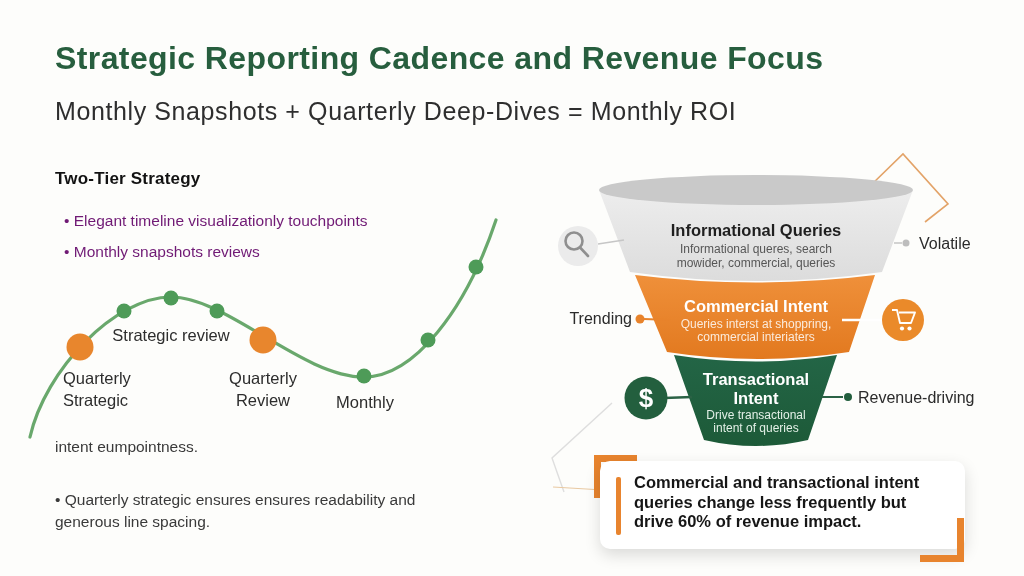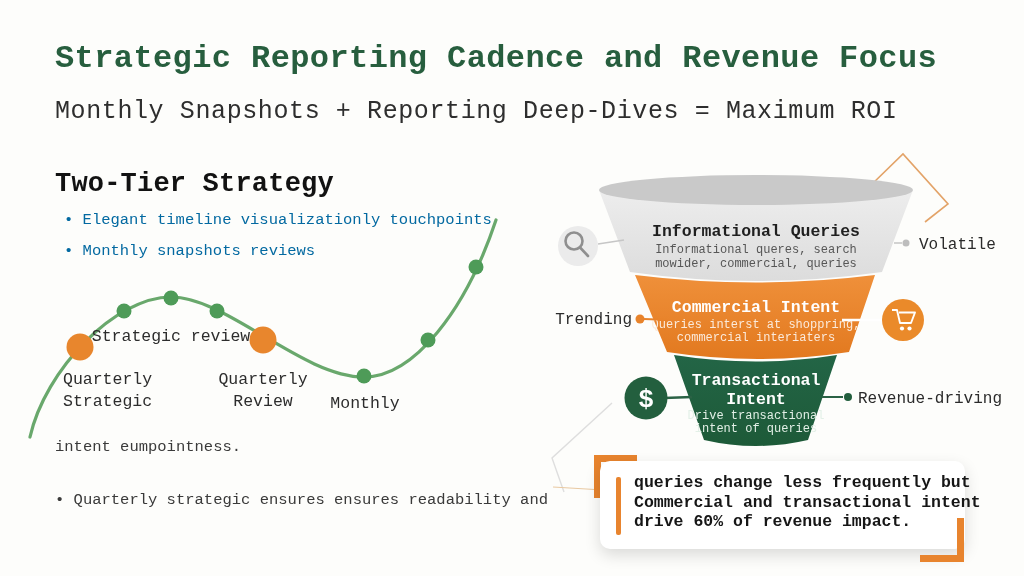--- a/index.html
+++ b/index.html
@@ -1,32 +1,32 @@
 <!DOCTYPE html>
 <html><head>
 <meta charset="utf-8">
 <style>
   html,body{margin:0;padding:0;background:#ffffff;}
   .slide{
     position:relative;width:1024px;height:576px;overflow:hidden;
-    background:#fdfdfb;font-family:Liberation Mono, monospace;
+    background:#fdfdfb;font-family:Liberation Sans, sans-serif;
   }
   .title{
     position:absolute;left:55px;top:40px;width:920px;
     font-size:32px;font-weight:800;letter-spacing:.4px;color:#275e3e;
   }
   .subtitle{
     position:absolute;left:55px;top:97px;width:860px;
     font-size:25px;font-weight:400;letter-spacing:.6px;color:#2e2e2e;
   }
   .section-heading{
     position:absolute;left:55px;top:169px;
-    font-size:27px;font-weight:800;color:#121212;letter-spacing:.2px;
+    font-size:17px;font-weight:800;color:#121212;letter-spacing:.2px;
   }
-  .bullets-top{position:absolute;left:64px;top:205px;font-size:15.5px;color:#0369a1;}
+  .bullets-top{position:absolute;left:64px;top:205px;font-size:15.5px;color:#701a75;}
   .bullets-top div{height:31px;line-height:31px;white-space:nowrap;}
   .para{position:absolute;left:55px;font-size:15.5px;color:#3a3a3a;line-height:22px;}
   .para div{white-space:nowrap;}
   .para1{top:436px;}
   .para2{top:489px;}
   .timeline-svg{position:absolute;left:20px;top:210px;}
   .funnel-svg{position:absolute;left:512px;top:140px;}
   .tl-label{font-size:16.5px;fill:#2d2d2d;}
   .fn-side-label{font-size:16px;fill:#2b2b2b;}
   .fn-title{font-size:16.5px;font-weight:bold;}
@@ -52,21 +52,21 @@
     font-size:16.5px;font-weight:800;color:#161616;line-height:19.5px;
   }
   .callout-text div{white-space:nowrap;}
 </style>
 </head>
 <body>
 
 <div class="slide">
 
   <div class="title">Strategic Reporting Cadence and Revenue Focus</div>
-  <div class="subtitle">Monthly Snapshots + Reporting Deep-Dives = Maximum ROI</div>
+  <div class="subtitle">Monthly Snapshots + Quarterly Deep-Dives = Monthly ROI</div>
 
   <div class="section-heading">Two-Tier Strategy</div>
 
   <div class="bullets-top">
     <div>• Elegant timeline visualizationly touchpoints</div>
     <div>• Monthly snapshots reviews</div>
   </div>
 
   <svg class="timeline-svg" width="500" height="230" viewBox="0 0 500 230">
     <path d="M 10 227 C 25 160, 95 87, 151 87 C 207 87, 282 167, 344 167 C 394 167, 446 100, 476 10" fill="none" stroke="#69a86c" stroke-width="3.2" stroke-linecap="round"></path>
@@ -84,20 +84,21 @@
     <text class="tl-label" x="243" y="174" text-anchor="middle">Quarterly</text>
     <text class="tl-label" x="243" y="196" text-anchor="middle">Review</text>
     <text class="tl-label" x="345" y="198" text-anchor="middle">Monthly</text>
   </svg>
 
   <div class="para para1">
     <div>intent eumpointness.</div>
   </div>
   <div class="para para2">
     <div>• Quarterly strategic ensures ensures readability and</div>
+    <div>generous line spacing.</div>
   </div>
 
   <svg class="funnel-svg" width="512" height="436" viewBox="0 0 512 436">
     <defs>
       <linearGradient id="grayGrad" x1="0" y1="0" x2="0" y2="1">
         <stop offset="0" stop-color="#ededed"></stop>
           <stop offset="1" stop-color="#dcdcdc"></stop>
       </linearGradient>
       <linearGradient id="orangeGrad" x1="0" y1="0" x2="0" y2="1">
         <stop offset="0" stop-color="#ef903a"></stop>
@@ -163,18 +164,18 @@
     <line x1="310" y1="257" x2="331" y2="257" stroke="#2b6245" stroke-width="2"></line>
     <circle cx="336" cy="257" r="4" fill="#225e3d"></circle>
     <text class="fn-side-label" x="346" y="263" text-anchor="start">Revenue-driving</text>
   </svg>
 
   <div class="bracket-tl"></div>
   <div class="callout-card"></div>
   <div class="bracket-br"></div>
   <div class="callout-bar"></div>
   <div class="callout-text">
+    <div>Commercial and transactional intent</div>
     <div>queries change less frequently but</div>
-    <div>Commercial and transactional intent</div>
     <div>drive 60% of revenue impact.</div>
   </div>
 
 </div>
 
 </body></html>

